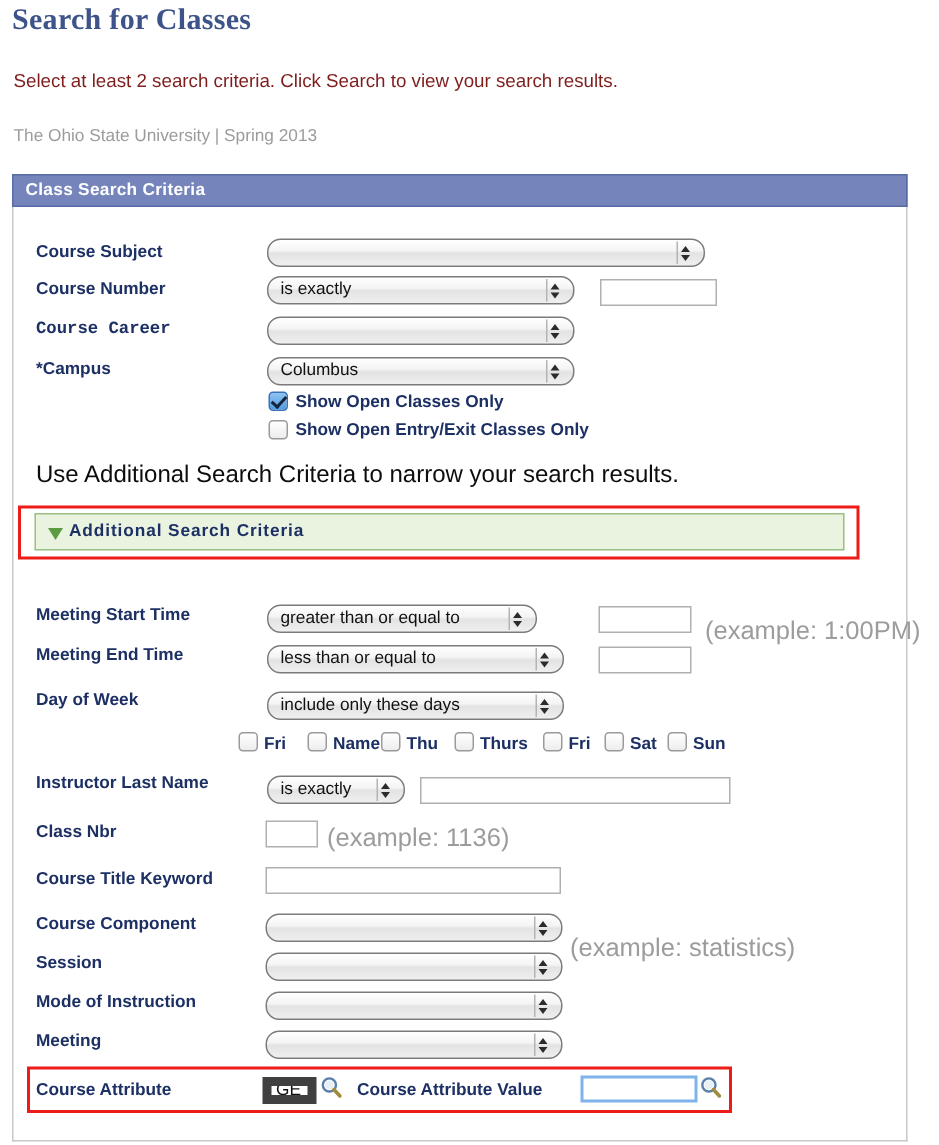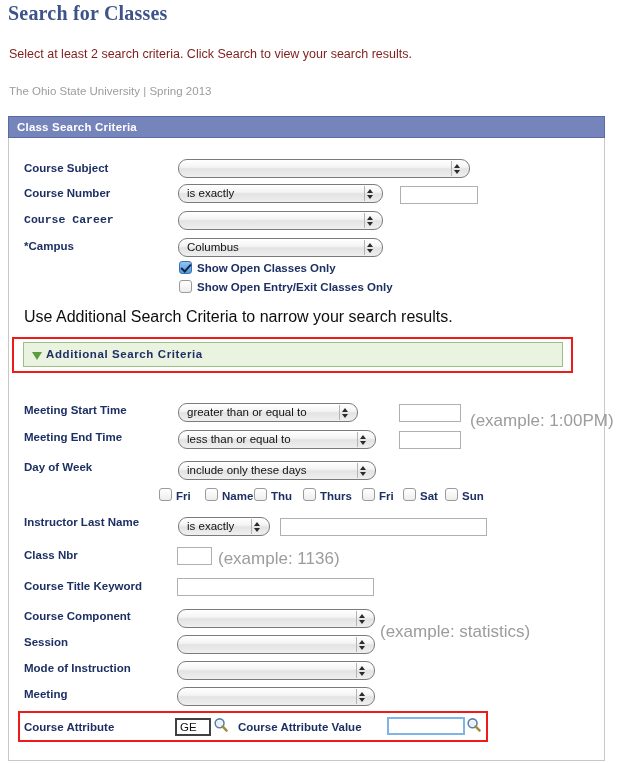--- a/index.html
+++ b/index.html
@@ -152,21 +152,21 @@
     font-family: "Liberation Sans", sans-serif;
     font-size: 11.5px;
     color: #111111;
     padding: 0 3px;
     outline: none;
   }
   .txt.focused {
     border: 2px solid #7eb4e8;
   }
   .txt.boxed {
-    border: 2px solid #404040;
+    border: 6px solid #404040;
   }
 
   
   .cb {
     position: absolute;
     width: 13px;
     height: 13px;
     box-sizing: border-box;
     border: 1px solid #9a9a9a;
     border-radius: 3px;

